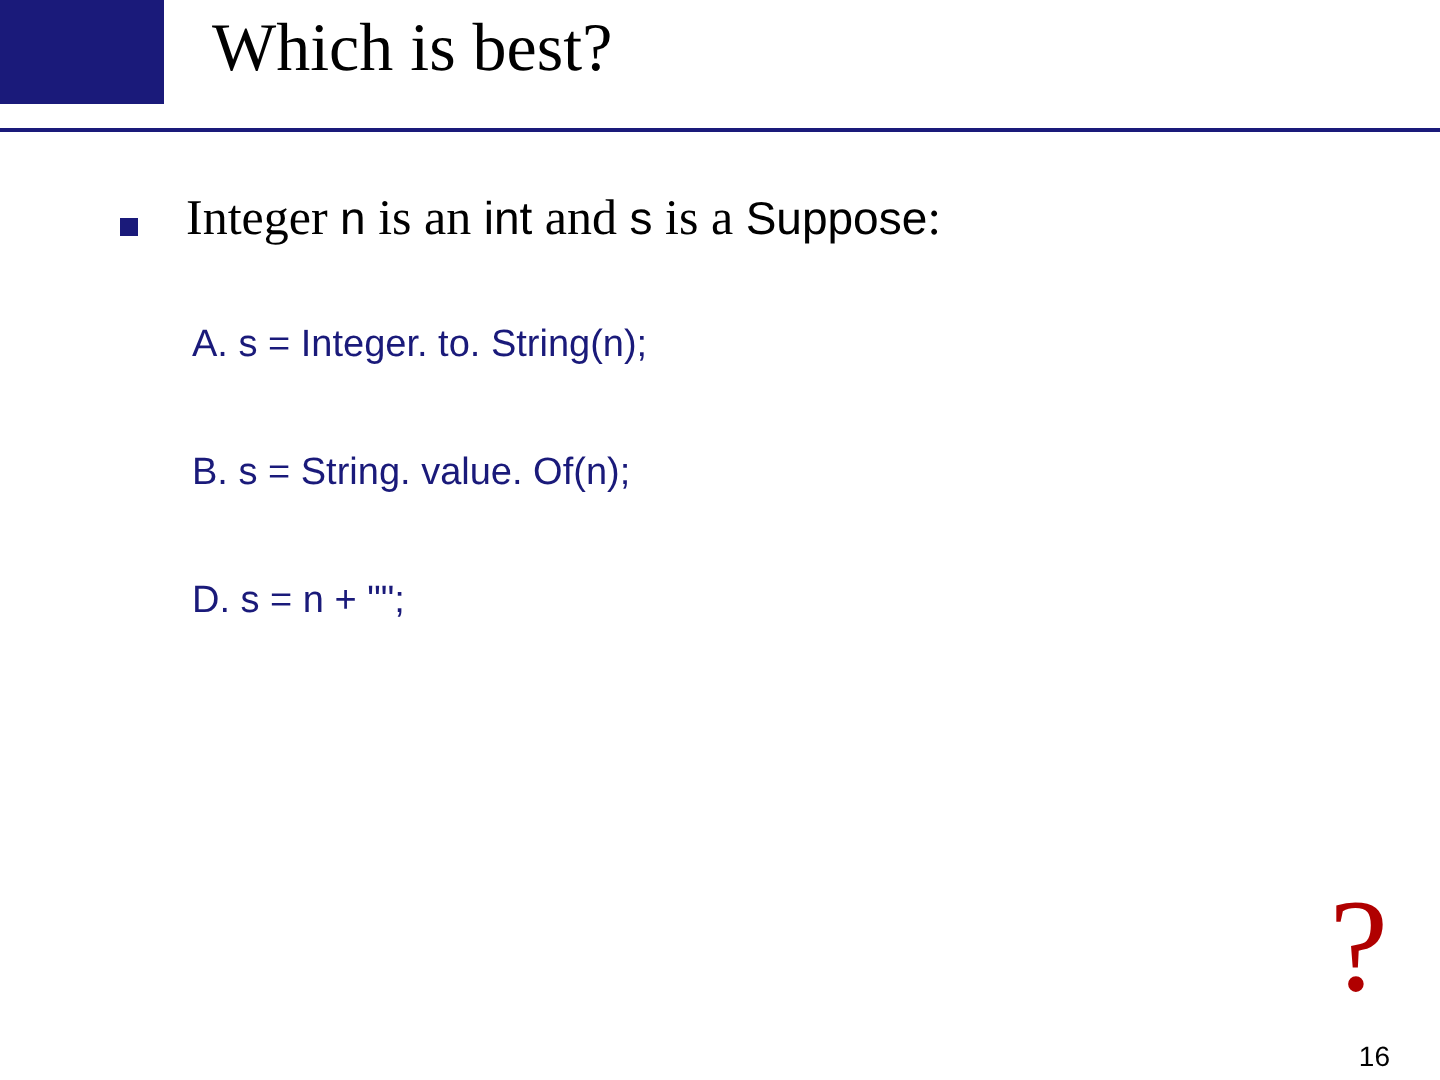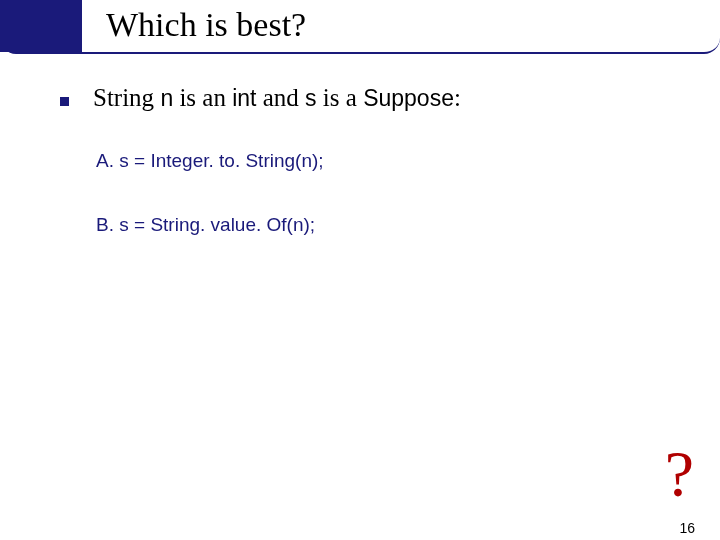--- a/index.html
+++ b/index.html
@@ -4,23 +4,22 @@
 <style>
   * { margin: 0; padding: 0; box-sizing: border-box; }
   html, body { width: 720px; height: 540px; overflow: hidden; }
   body {
     background: #fff;
     font-family: "Times New Roman", Times, serif;
     position: relative;
   }
   .title-bar {
     position: relative;
-    height: 54px;
+    height: 66px;
     border-bottom: 2px solid #1a1a7a;
-    border-radius: 16px;
   }
   .title-block {
     position: absolute;
     left: 0; top: 0;
     width: 82px; height: 52px;
     background: #1a1a7a;
   }
   .title-block::after {
     content: "";
     position: absolute;
@@ -90,24 +89,25 @@
 
 <div class="title-bar">
   <div class="title-block"></div>
   <div class="title-text">Which is best?</div>
 </div>
 
 <div class="content">
   <div class="lead-row">
     <div class="bullet"></div>
     <div>
-      <span>String </span><span class="code">n</span><span> is an </span><span class="code">int</span><span> and </span><span class="code">s</span><span> is a </span><span class="code">Suppose</span><span>:</span>
+      <span>Integer </span><span class="code">n</span><span> is an </span><span class="code">int</span><span> and </span><span class="code">s</span><span> is a </span><span class="code">Suppose</span><span>:</span>
     </div>
   </div>
 
   <div class="options">
     <div class="opt">A.  s = Integer. to. String(n);</div>
     <div class="opt">B.  s = String. value. Of(n);</div>
+    <div class="opt">D.  s = n + "";</div>
   </div>
 </div>
 
 <div class="qmark">?</div>
 <div class="pagenum">16</div>
 
 </body></html>

